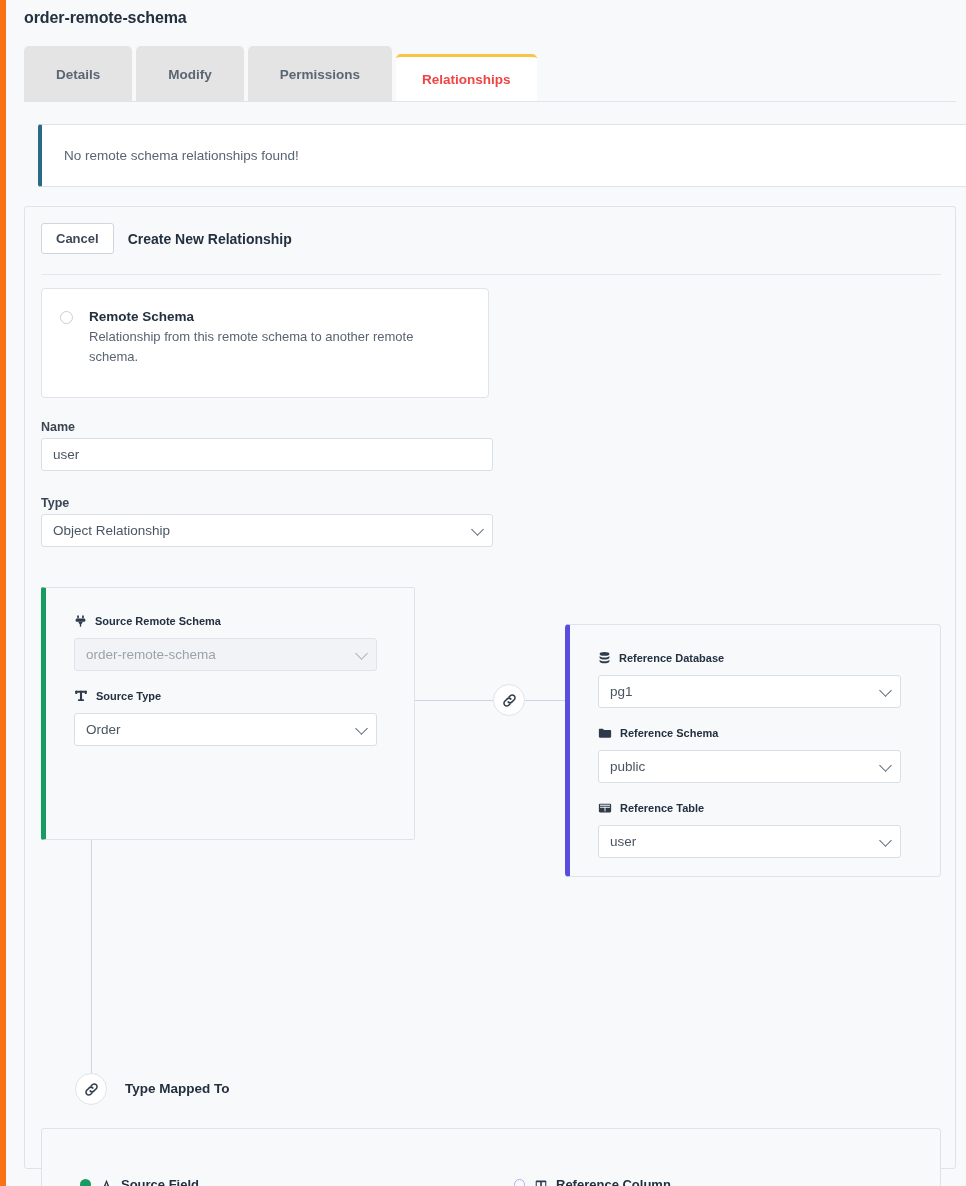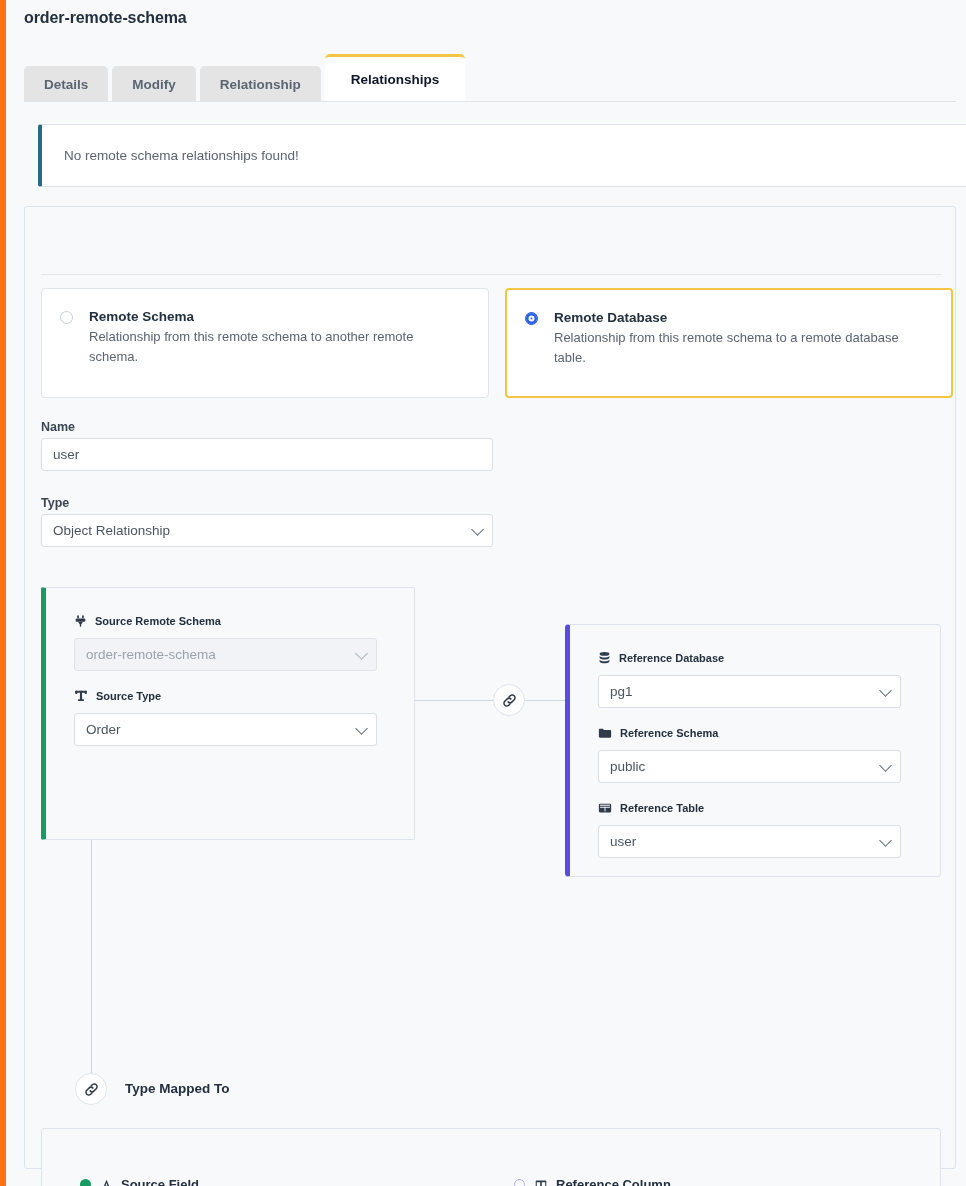--- a/index.html
+++ b/index.html
@@ -29,35 +29,35 @@
 
   
   .tabs {
     position: absolute;
     left: 18px; top: 54px;
     display: flex;
     align-items: flex-end;
     height: 48px;
   }
   .tab {
-    height: 36px;
-    padding: 0 20px;
+    height: 56px;
+    padding: 0 32px;
     display: flex; align-items: center; justify-content: center;
     background: #e4e4e4;
     border-radius: 5px 5px 0 0;
     font-size: 13.5px;
     font-weight: bold;
     color: #5b6673;
     margin-right: 4px;
     cursor: pointer;
     border: none;
   }
   .tab.active {
     background: #ffffff;
-    color: #0f172a;
+    color: #ef4444;
     border-top: 3px solid #f5c543;
     height: 48px;
     box-shadow: 0 -1px 0 0 #e6e6e6 inset;
     padding: 10px 26px;
   }
   .tabs-rule {
     position: absolute;
     left: 18px; top: 101px;
     width: 932px; height: 1px;
     background: #e1e5ea;
@@ -280,50 +280,47 @@
 </head>
 <body>
 
 <div class="page">
 
   <div class="page-title">order-remote-schema</div>
 
   <div class="tabs">
     <div class="tab">Details</div>
     <div class="tab">Modify</div>
-    <div class="tab">Relationship</div>
+    <div class="tab">Permissions</div>
     <div class="tab active">Relationships</div>
   </div>
   <div class="tabs-rule"></div>
 
   <div class="alert">
     <div class="alert-text">No remote schema relationships found!</div>
   </div>
 
   <div class="card">
 
+    <div class="card-head">
+      <button class="btn-cancel">Cancel</button>
+      <div class="card-head-title">Create New Relationship</div>
+    </div>
     <div class="card-rule"></div>
 
     <div class="opt-row">
 
       <div class="opt">
         <div class="opt-head">
           <span class="radio"></span>
           <span class="opt-title">Remote Schema</span>
         </div>
         <div class="opt-desc">Relationship from this remote schema to another remote schema.</div>
       </div>
 
-      <div class="opt selected">
-        <div class="opt-head">
-          <span class="radio on"></span>
-          <span class="opt-title">Remote Database</span>
-        </div>
-        <div class="opt-desc">Relationship from this remote schema to a remote database table.</div>
-      </div>
 
     </div>
 
     <div class="field-label lbl-name">Name</div>
     <input class="inp-name" type="text" value="user" style="">
 
     <div class="field-label lbl-type">Type</div>
     <div class="sel sel-type">
       <span>Object Relationship</span>
       <span class="chev"></span>

